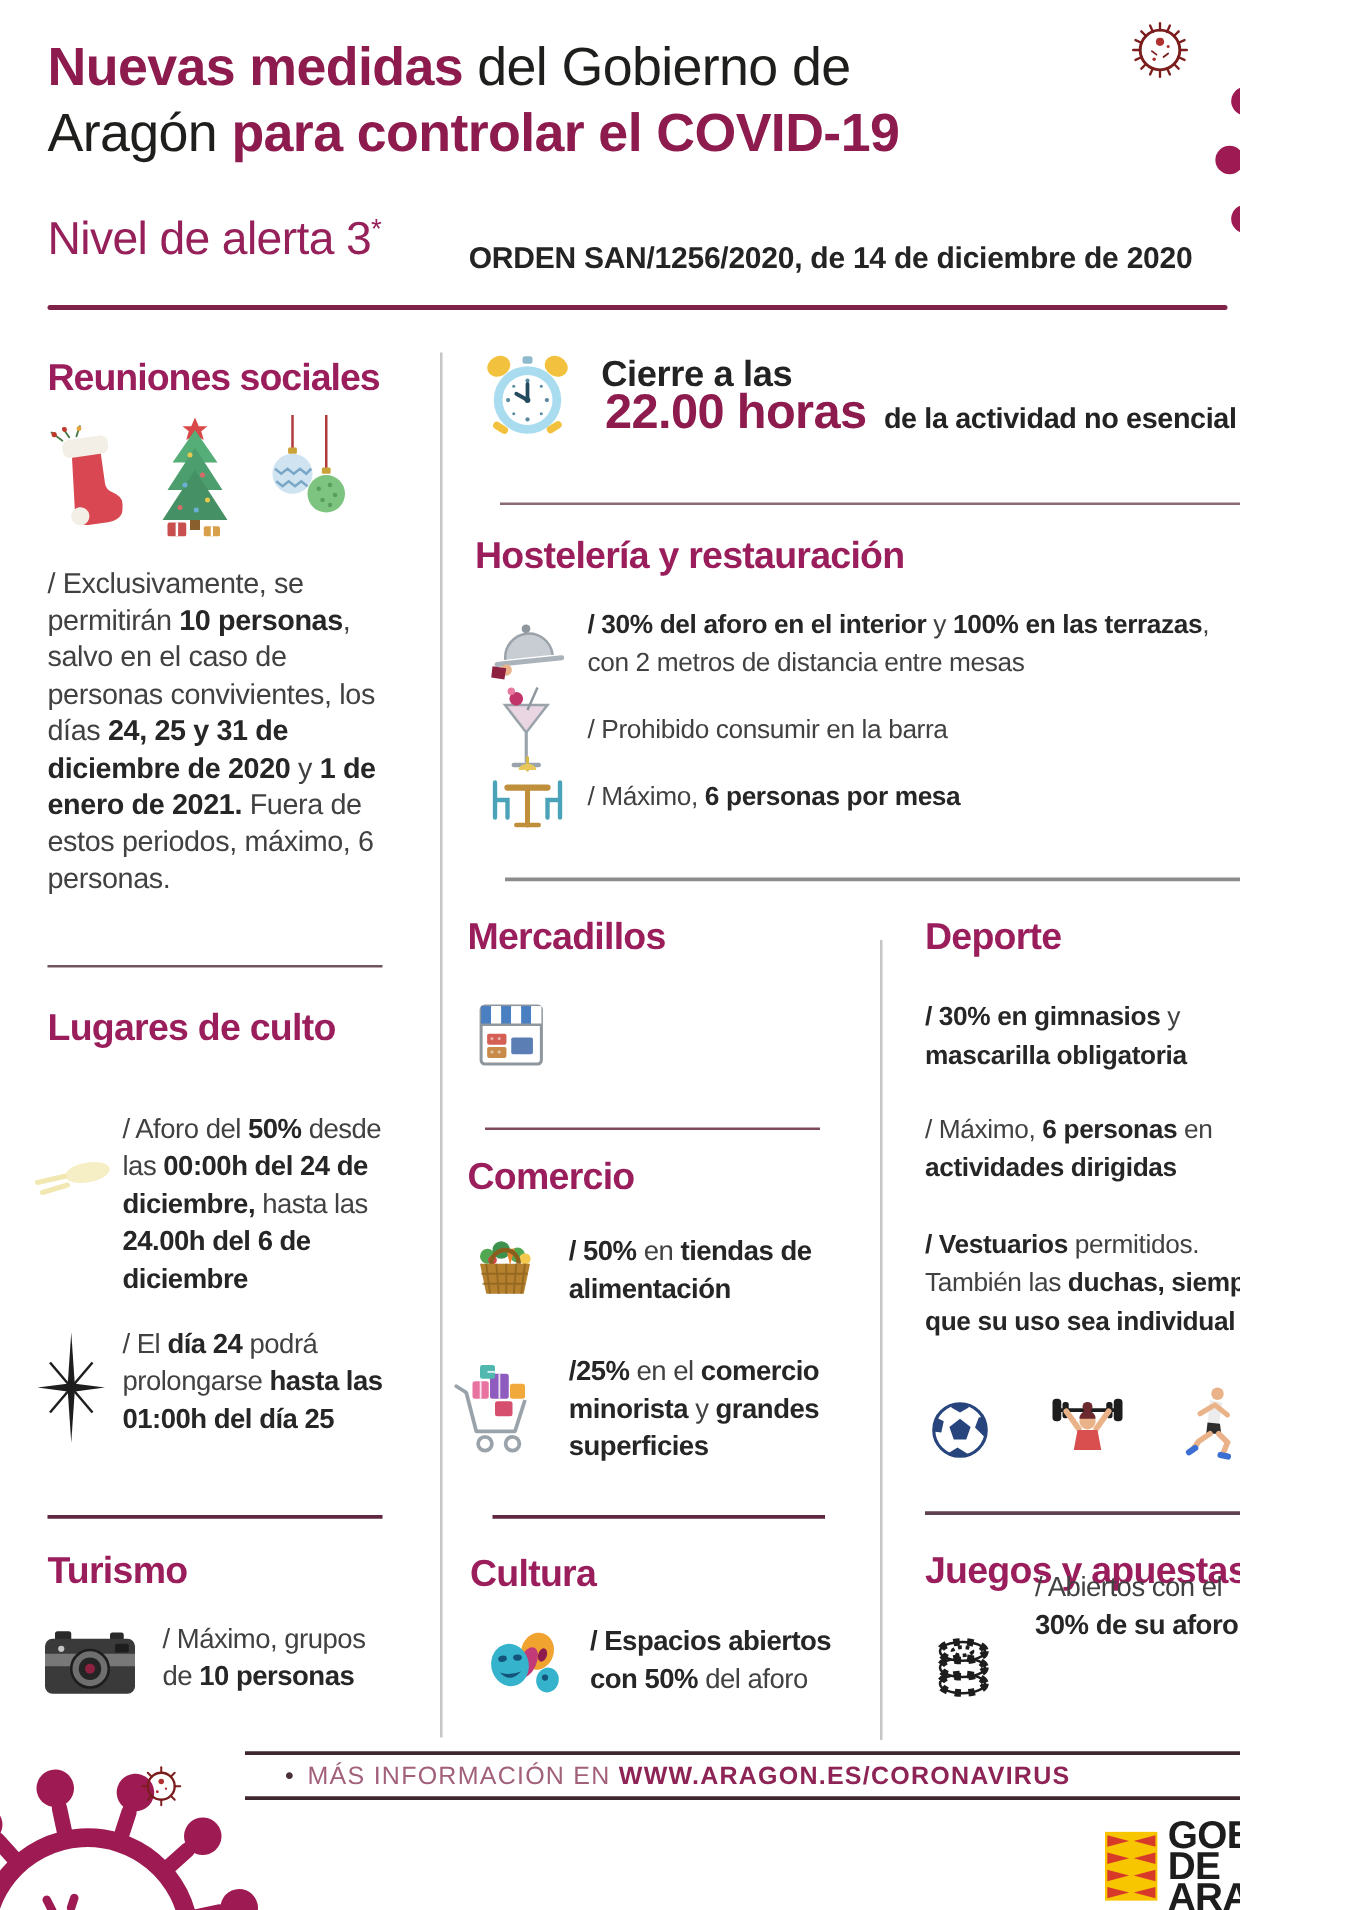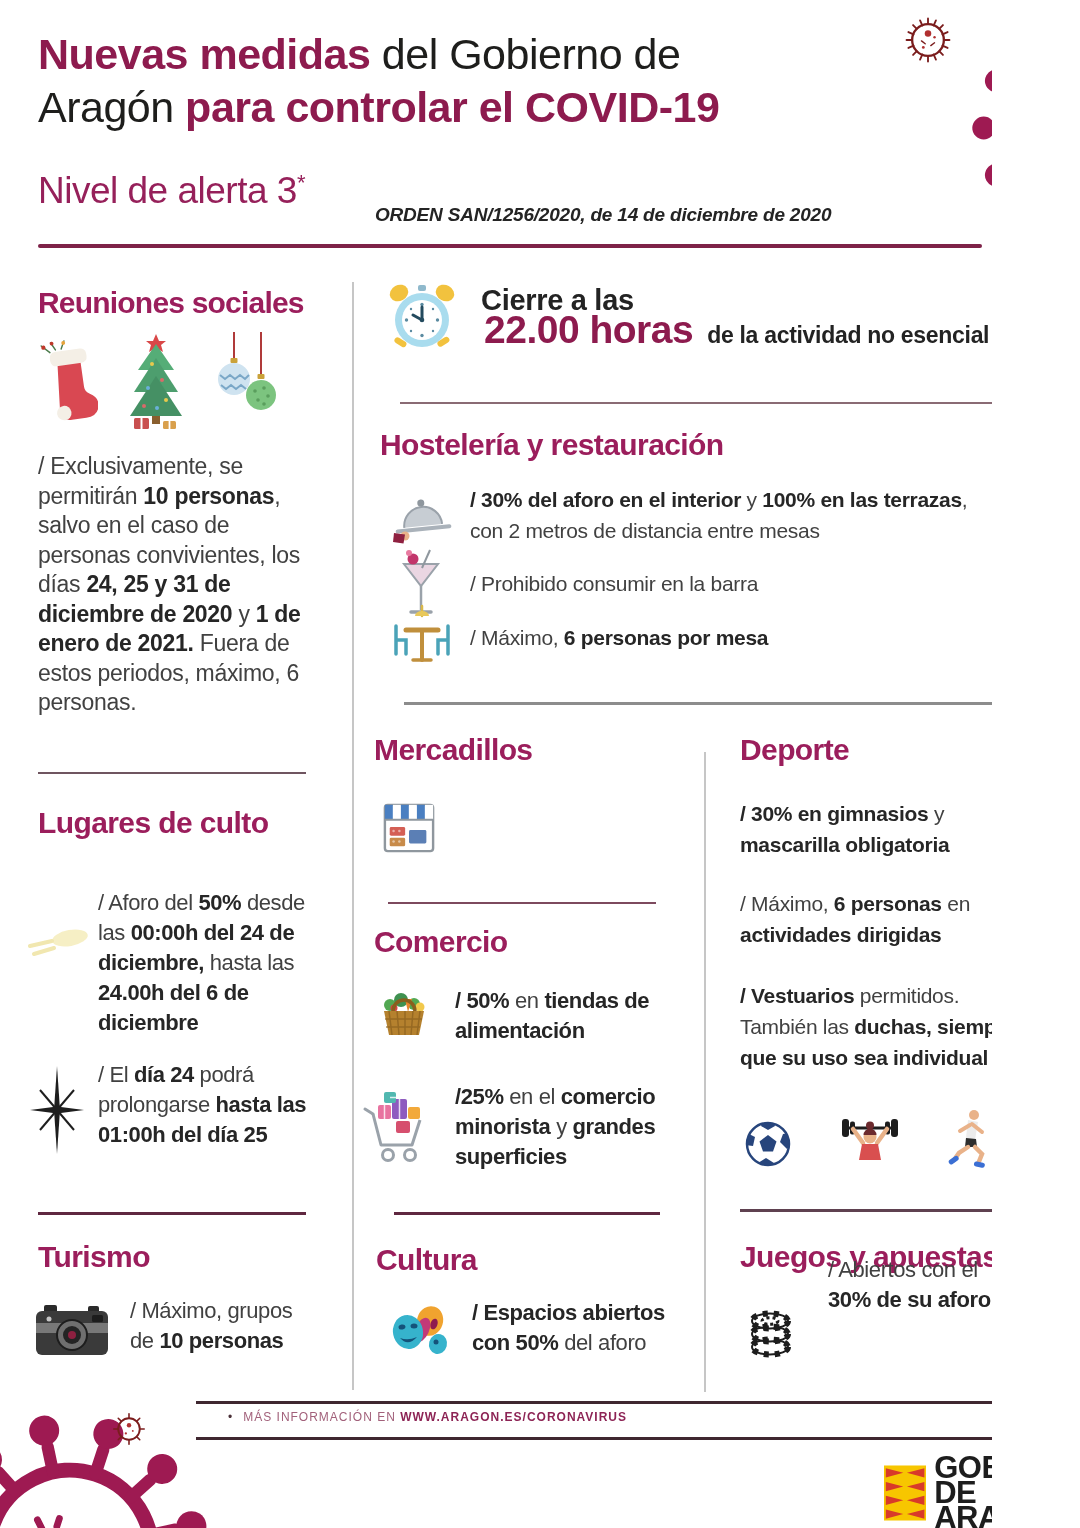--- a/index.html
+++ b/index.html
@@ -3,32 +3,32 @@
 <meta charset="utf-8">
 <style>
   html,body{margin:0;padding:0;background:#fff;}
   .page{position:relative;width:992px;height:1528px;background:#ffffff;overflow:hidden;
         font-family:"Liberation Sans",sans-serif;color:#3e3e3e;}
   .abs{position:absolute;}
   .h1{font-size:43px;line-height:53px;font-weight:400;color:#1e1e1c;letter-spacing:-0.5px;}
   .h1 .mar{font-weight:700;color:#8d1b4e;}
   .alert{font-size:37px;font-weight:400;color:#96205a;letter-spacing:-0.5px;}
   .alert sup{font-size:22px;}
-  .order{font-size:19px;font-style:italic;font-weight:700;color:#242424;letter-spacing:-0.2px;margin-top:11px;}
+  .order{font-size:24px;font-weight:700;color:#242424;letter-spacing:-0.2px;}
   .h2{font-size:30px;font-weight:700;color:#9b1e5c;letter-spacing:-0.6px;white-space:nowrap;}
   .txt{font-size:21px;line-height:31px;letter-spacing:-0.3px;color:#414141;white-space:pre-line;}
   .txt-lg{font-size:23px;line-height:29.5px;letter-spacing:-0.3px;color:#414141;white-space:pre-line;}
   .txt-md{font-size:22px;line-height:30px;letter-spacing:-0.4px;color:#414141;white-space:pre-line;}
   .b{font-weight:700;color:#262626;}
   .hdiv{height:3px;background:#7e2248;border-radius:2px;}
   .vdiv{width:2px;background:#c6c6c6;}
   .cierre-line1{font-size:29px;font-weight:700;color:#232323;letter-spacing:-0.3px;}
   .cierre-time{font-size:39px;font-weight:700;color:#8d1b4e;letter-spacing:-0.5px;}
   .cierre-rest{font-size:23px;font-weight:700;color:#232323;margin-left:14px;letter-spacing:-0.3px;}
-  .footer-info{font-size:12px;letter-spacing:1px;color:#a2607a;white-space:nowrap;}
+  .footer-info{font-size:20px;letter-spacing:1px;color:#a2607a;white-space:nowrap;}
   .footer-info .url{font-weight:700;color:#8d2455;}
   .footer-info .dot{color:#4a3038;margin-right:10px;}
   .logo-text{font-size:31px;line-height:25px;font-weight:700;color:#1d1d1d;letter-spacing:-0.5px;}
   .icon svg{display:block;width:100%;height:100%;}
   .row{display:flex;}
 </style>
 </head>
 <body>
 
 <div class="page">

